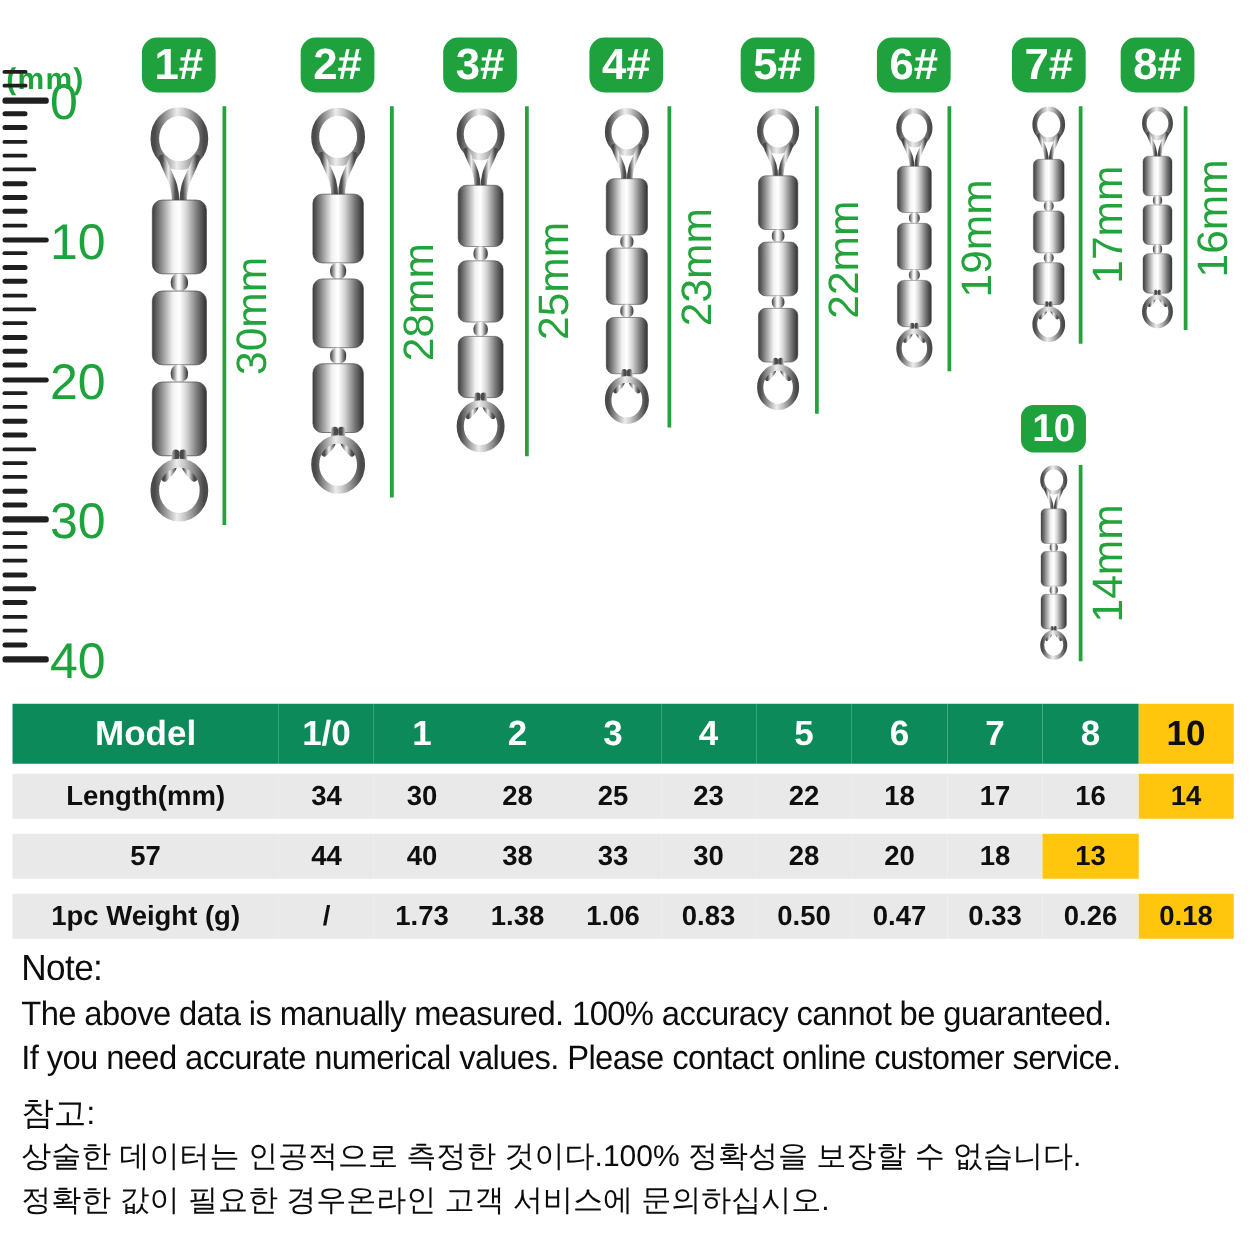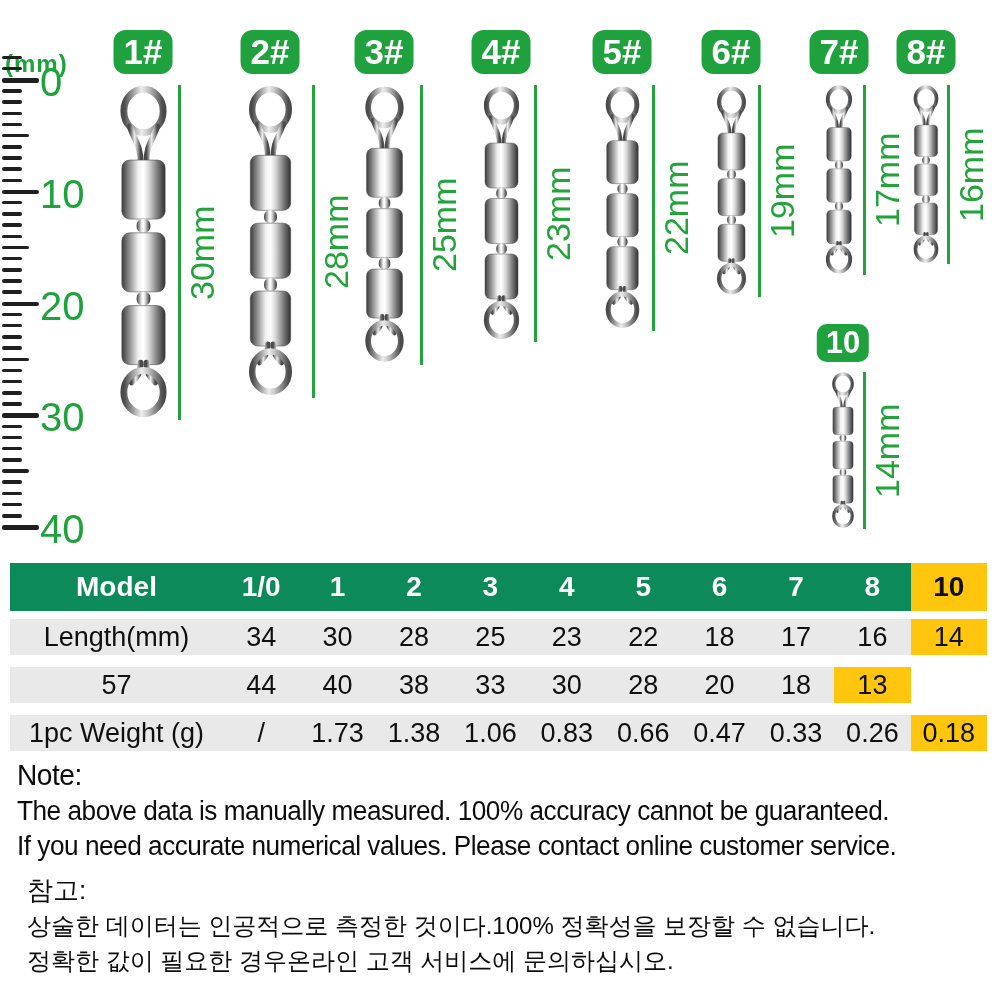--- a/index.html
+++ b/index.html
@@ -22,28 +22,28 @@
           writing-mode:vertical-rl;transform:rotate(180deg);
           color:#23a33c;font-size:34px;font-weight:500;width:40px}
 
   
   #spec-table{position:absolute;left:10px;top:563px;width:977px}
   .trow{display:grid;grid-template-columns:213px repeat(10,1fr)}
   .trow-header{height:48px;margin-bottom:8px}
   .trow-body{height:36px;margin-bottom:12px}
   .cell{display:flex;align-items:center;justify-content:center;white-space:nowrap}
   .trow-header .cell{background:#0d8a59;color:#fff;font-weight:700;font-size:28px}
-  .trow-body .cell{background:#e9e9e9;color:#0f0f0f;font-weight:400;font-size:27px}
+  .trow-body .cell{background:#e9e9e9;color:#0f0f0f;font-weight:700;font-size:22px}
   .cell.hl{background:#ffc60d;color:#0f0f0f}
 
   
   #notes-en{position:absolute;left:17px;top:756px;color:#0c0c0c;transform:scaleX(.97);transform-origin:0 0}
   #notes-en .nt{font-size:29px;line-height:38px;letter-spacing:-0.5px}
   #notes-en .nl{font-size:27px;line-height:35px;letter-spacing:-0.5px}
-  #notes-ko{position:absolute;left:27px;top:872px;color:#0c0c0c}
+  #notes-ko{position:absolute;left:17px;top:872px;color:#0c0c0c}
   #notes-ko .nt{font-size:26px;line-height:36px}
   #notes-ko .nl{font-size:24px;line-height:35px}
 </style>
 </head>
 <body>
 
 <svg width="0" height="0" style="position:absolute" aria-hidden="true">
   <defs>
     <linearGradient id="mg" x1="0" y1="0" x2="1" y2="0">
       <stop offset="0" stop-color="#3c3c3c"></stop>
@@ -224,21 +224,21 @@
       <div class="cell">18</div>
       <div class="cell hl">13</div>
     </div>
     <div class="trow trow-body">
       <div class="cell">1pc Weight (g)</div>
       <div class="cell">/</div>
       <div class="cell">1.73</div>
       <div class="cell">1.38</div>
       <div class="cell">1.06</div>
       <div class="cell">0.83</div>
-      <div class="cell">0.66</div>
+      <div class="cell">0.50</div>
       <div class="cell">0.47</div>
       <div class="cell">0.33</div>
       <div class="cell">0.26</div>
       <div class="cell hl">0.18</div>
     </div>
   </div>
 
 <div id="notes-en">
   <div class="nt">Note:</div>
   <div class="nl">The above data is manually measured. 100% accuracy cannot be guaranteed.</div>

